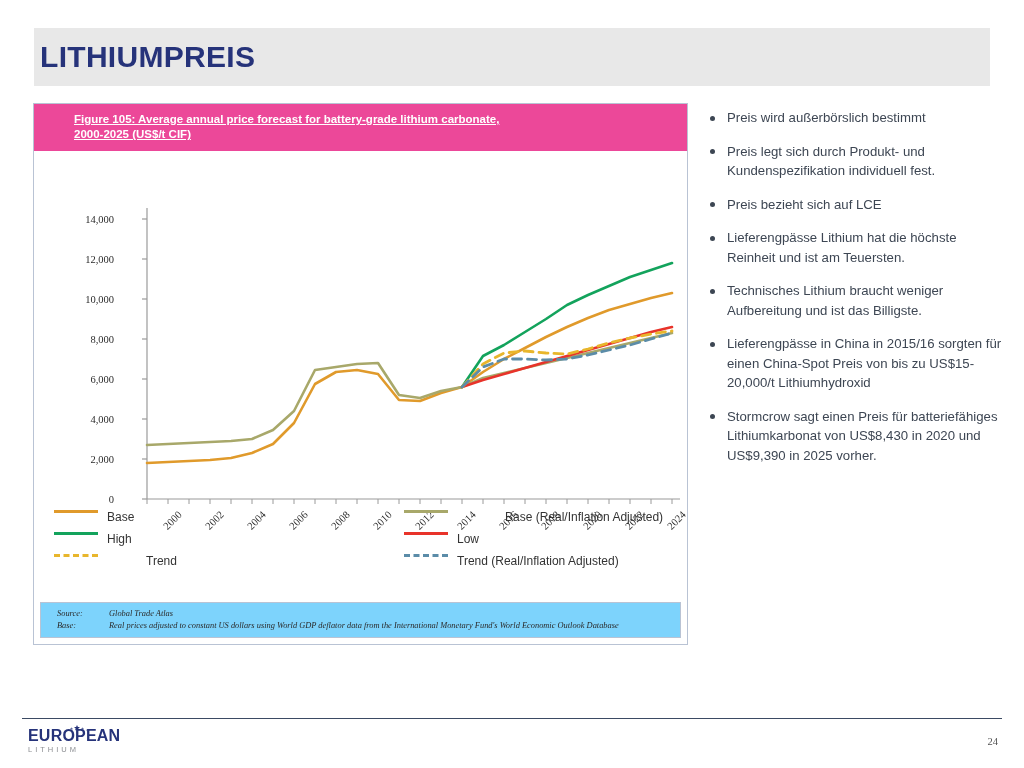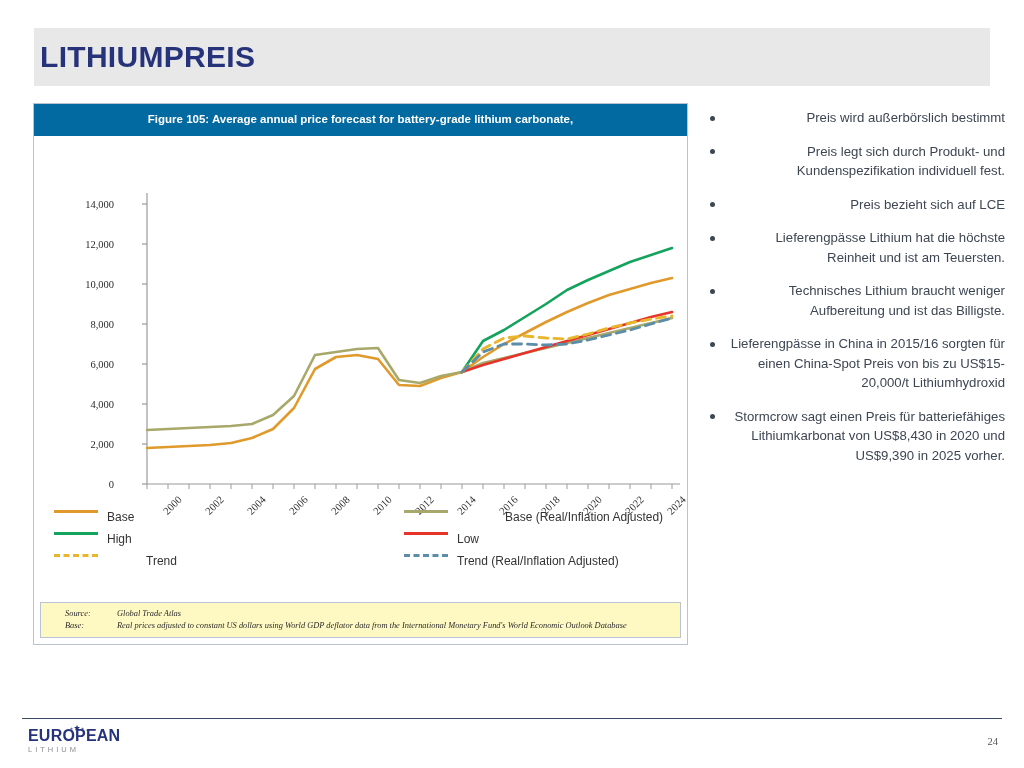--- a/index.html
+++ b/index.html
@@ -23,24 +23,25 @@
     letter-spacing:.3px;padding-left:6px;
     font-family:"Liberation Sans", sans-serif;
   }
 
   
   .figure-panel{
     position:absolute;left:33px;top:103px;width:655px;height:542px;
     border:1px solid #b9c3d4;background:#ffffff;box-sizing:border-box;
   }
   .figure-header{
-    background:#0369a1;color:#ffffff;
-    font-size:11.5px;font-weight:bold;text-align:center;
+    background:#ec4899;color:#ffffff;
+    font-size:11.5px;font-weight:bold;text-align:left;
     padding:8px 40px 9px 40px;line-height:15px;
     box-sizing:border-box;
+    text-decoration:underline;
   }
   .figure-body{position:relative;height:385px;background:#fff;}
 
   
   .chart-area{position:absolute;left:0;top:0;width:653px;height:385px;}
   .ylabels{position:absolute;left:0;top:0;width:80px;height:385px;}
   .ylabel{
     position:absolute;right:0;width:76px;text-align:right;
     font-size:10.5px;color:#2b2b2b;transform:translateY(-50%);
     font-family:"Liberation Serif", serif;
@@ -59,35 +60,35 @@
   .legend-item{
     position:absolute;display:flex;align-items:flex-start;
     font-size:12px;color:#333;white-space:nowrap;
   }
   .sw{width:44px;height:0;border-top-width:3px;border-top-style:solid;margin-right:9px;display:inline-block;}
   .sw.dash{border-top-style:dashed;border-top-width:3.5px;}
 
   
   .note-box{
     position:absolute;left:6px;right:6px;bottom:6px;
-    border:1px solid #b9c3d4;background:#fef9c3;
-    padding:5px 8px 6px 24px;box-sizing:border-box;
+    border:1px solid #b9c3d4;background:#7dd3fc;
+    padding:5px 8px 6px 16px;box-sizing:border-box;
   }
   .note-row{display:flex;font-style:italic;font-size:8.4px;color:#2b2b2b;line-height:11.5px;
     font-family:"Liberation Serif", serif;}
   .note-key{width:52px;flex:0 0 52px;}
   .note-val{flex:1;}
 
   
   .bullets{
     position:absolute;left:705px;top:108px;width:300px;
   }
   .bullet{
     position:relative;padding-left:22px;margin-bottom:14px;
-    font-size:13.2px;line-height:19.5px;color:#3d4653;text-align:right;
+    font-size:13.2px;line-height:19.5px;color:#3d4653;
   }
   .bullet:before{
     content:"";position:absolute;left:5px;top:7.5px;
     width:5px;height:5px;border-radius:50%;background:#3d4653;
   }
 
   
   .quelle{
     position:absolute;left:34px;top:692px;width:950px;
     font-size:11.3px;font-style:italic;color:#2b2b2b;
@@ -117,20 +118,21 @@
 <div class="slide">
 
   <div class="title-band">
     <div class="title-text">LITHIUMPREIS</div>
   </div>
 
   <div class="figure-panel">
 
     <div class="figure-header">
       <div>Figure 105: Average annual price forecast for battery-grade lithium carbonate,</div>
+      <div>2000-2025 (US$/t CIF)</div>
     </div>
 
     <div class="figure-body">
       <div class="chart-area">
         <div class="ylabels" id="ylabels">
             <div class="ylabel" style="top: 348px;">0</div>
             <div class="ylabel" style="top: 308px;">2,000</div>
             <div class="ylabel" style="top: 268px;">4,000</div>
             <div class="ylabel" style="top: 228px;">6,000</div>
             <div class="ylabel" style="top: 188px;">8,000</div>

